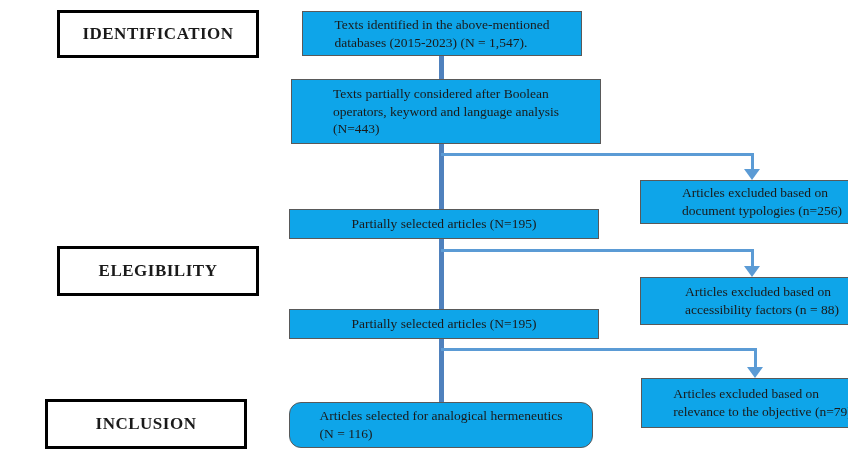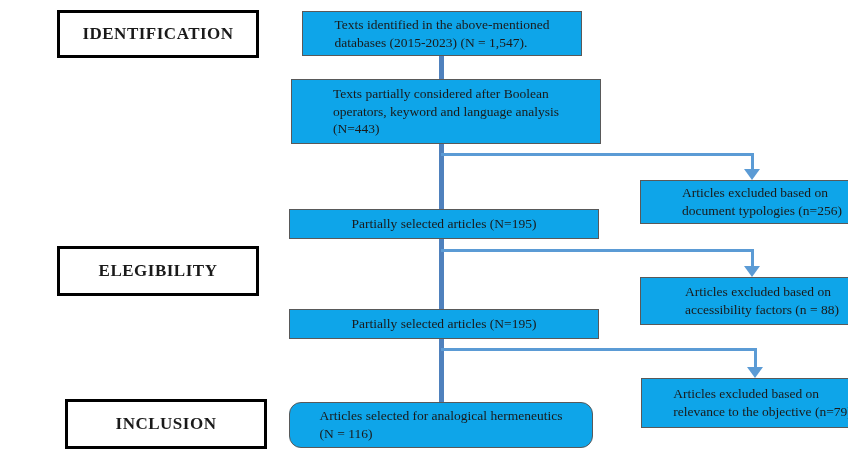--- a/index.html
+++ b/index.html
@@ -31,21 +31,21 @@
 <body>
 
 <div class="canvas">
 
   <div class="stage" style="left:13px;top:10px;width:196px;height:42px;">
     <span>IDENTIFICATION</span>
   </div>
   <div class="stage" style="left:13px;top:246px;width:196px;height:44px;text-align:center;">
     <span>ELEGIBILITY</span>
   </div>
-  <div class="stage" style="left:21px;top:399px;width:196px;height:44px;">
+  <div class="stage" style="left:1px;top:399px;width:196px;height:44px;">
     <span>INCLUSION</span>
   </div>
 
   <div class="line vmain" style="left:395px;top:55px;width:5px;height:348px;"></div>
 
   <div class="line branch" style="left:397px;top:153px;width:313px;height:3px;"></div>
   <div class="line branch" style="left:707px;top:153px;width:3px;height:17px;"></div>
   <div class="arrowhead" style="left:700px;top:169px;"></div>
 
   <div class="line branch" style="left:397px;top:249px;width:313px;height:3px;"></div>

